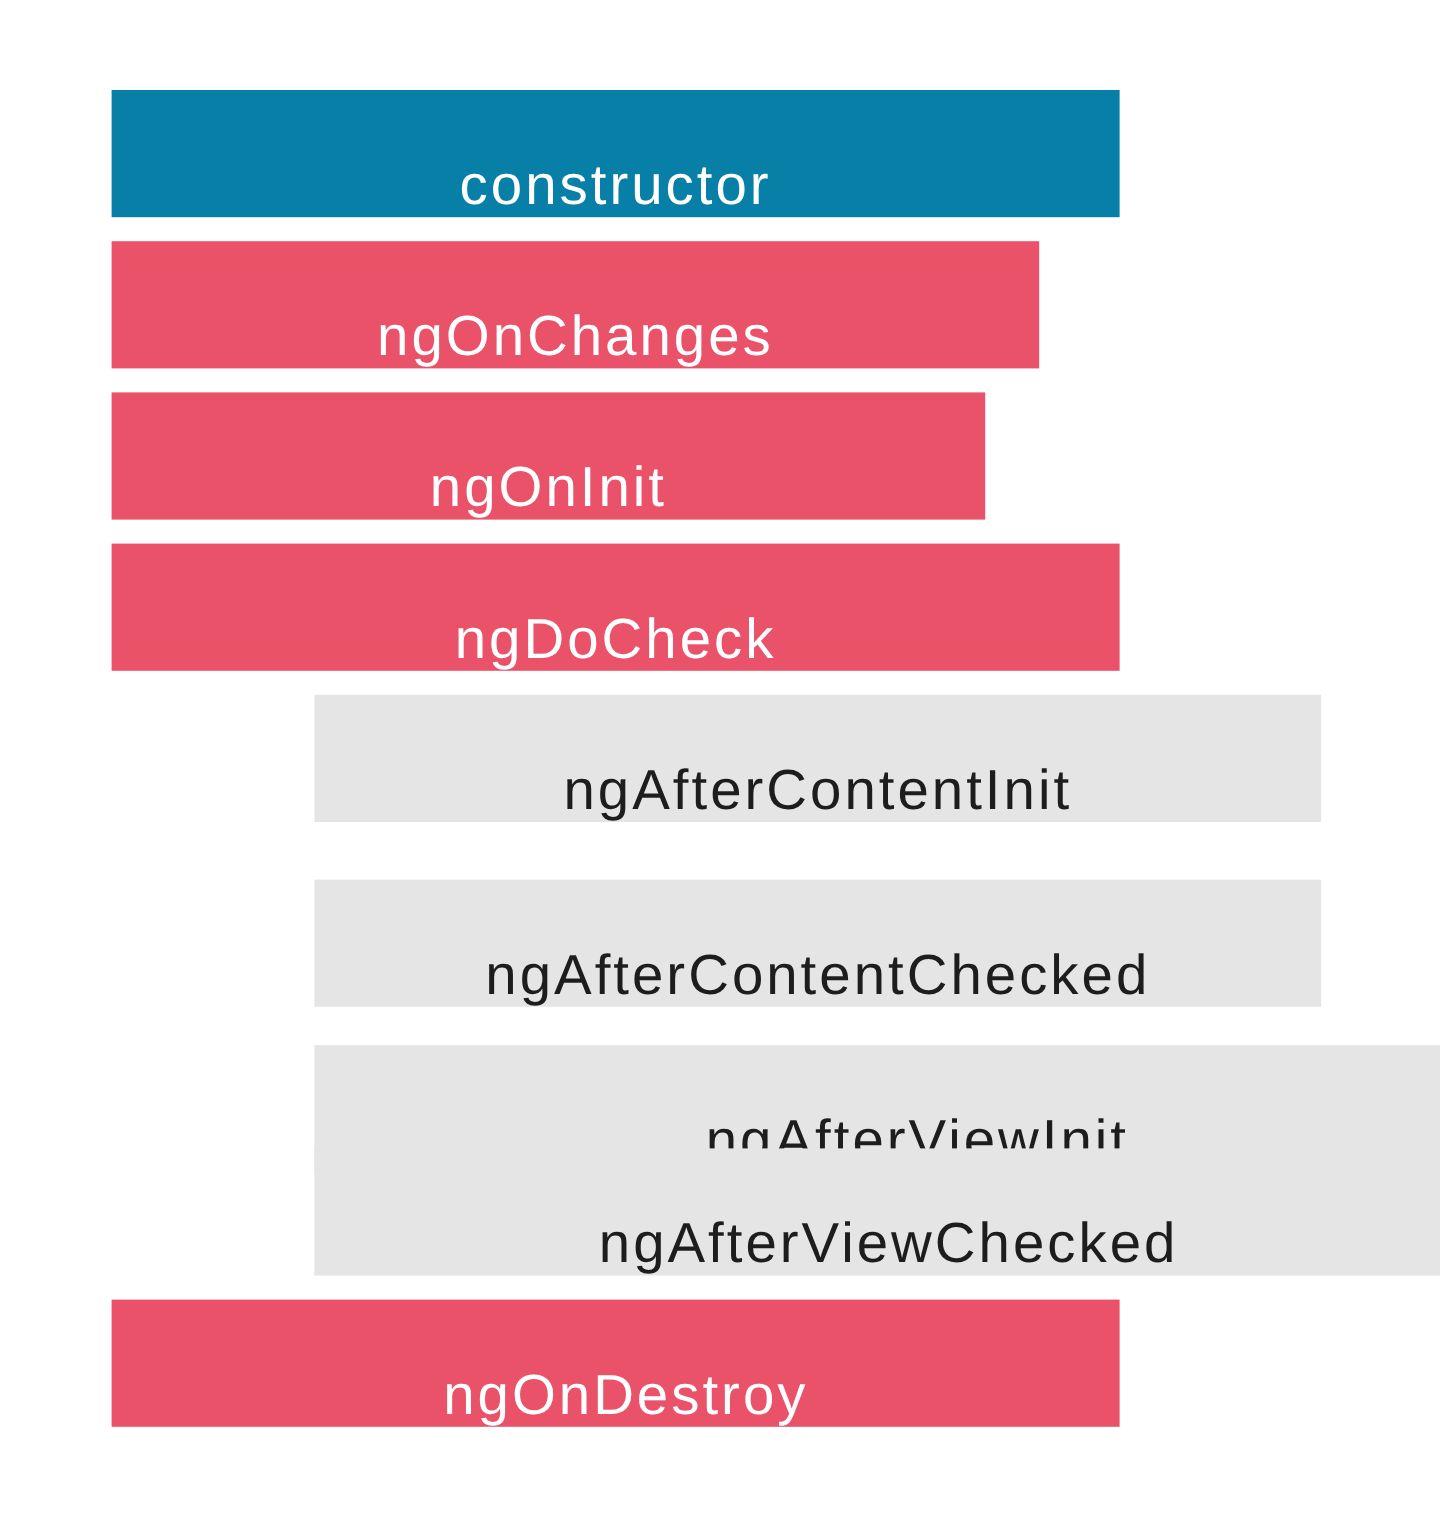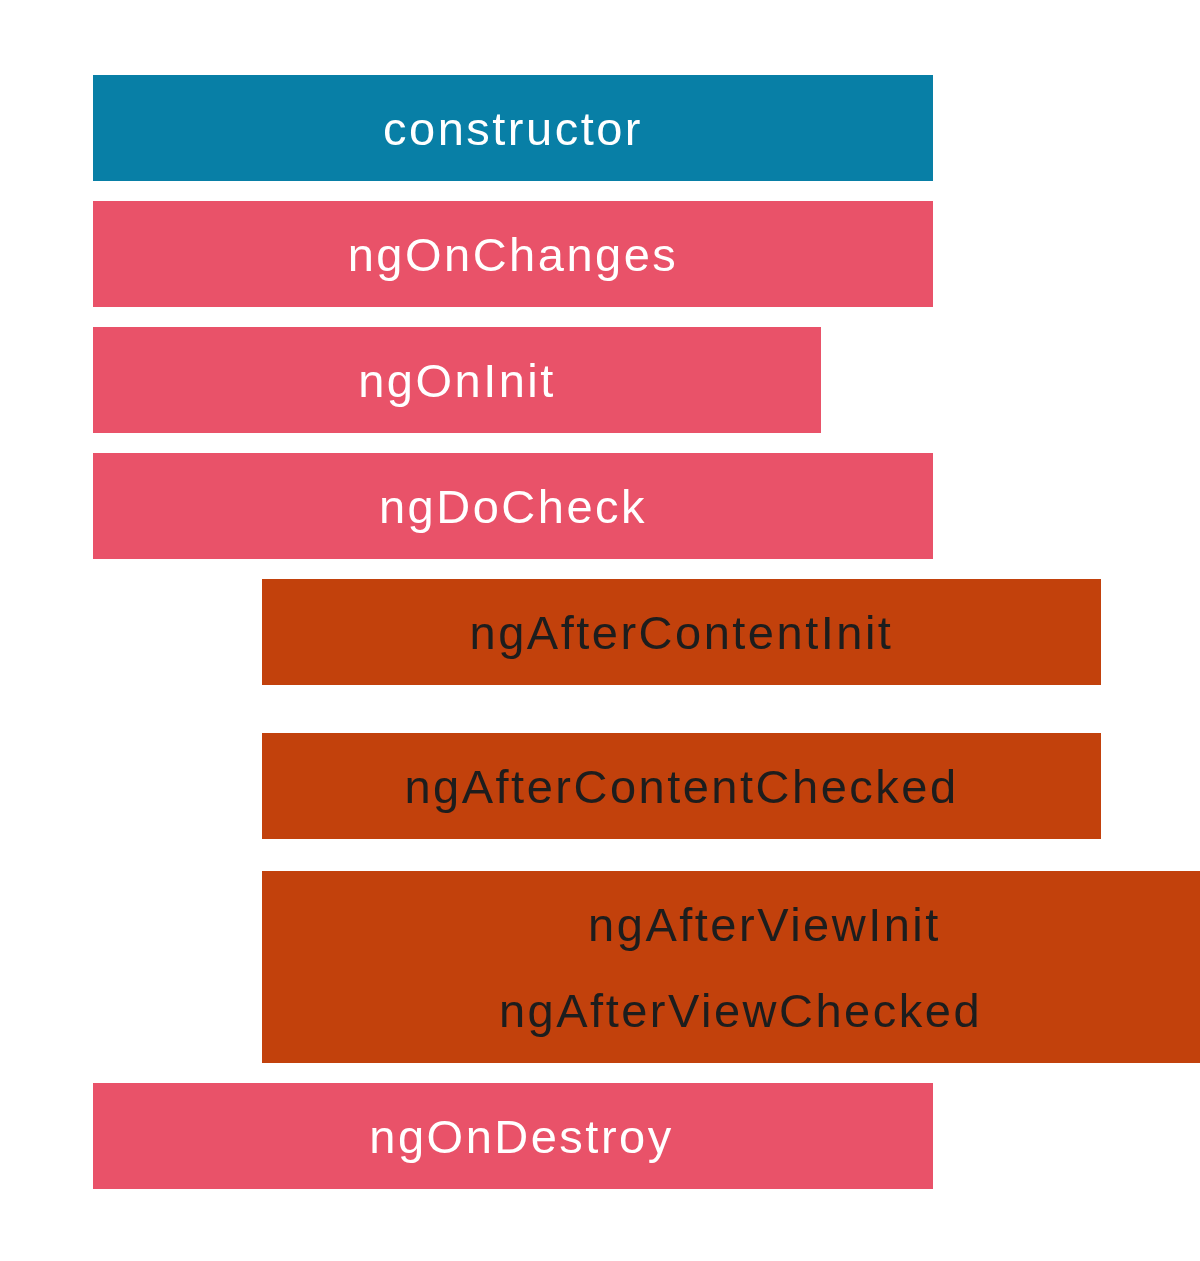--- a/index.html
+++ b/index.html
@@ -12,46 +12,46 @@
     width: 1200px;
     height: 1261px;
     background: #ffffff;
     overflow: hidden;
     font-family: "Liberation Sans", "DejaVu Sans", sans-serif;
   }
   .bar {
     position: absolute;
     height: 106px;
     display: flex;
-    align-items: center;
+    align-items: flex-end;
     justify-content: center;
     box-sizing: border-box;
   }
   .bar-label {
     font-size: 47px;
     font-weight: 300;
     letter-spacing: 2.5px;
     white-space: nowrap;
     user-select: none;
   }
   .color-teal { background: #087fa6; }
   .color-pink { background: #e95269; }
-  .color-lime { background: #c2410c; }
+  .color-lime { background: #e5e5e5; }
   .color-teal .bar-label,
   .color-pink .bar-label { color: #ffffff; }
   .color-lime .bar-label { color: #1d1d1d; }
 </style>
 </head>
 <body>
 
 <div class="stage">
     <div class="bar color-teal" style="top: 75px; left: 93px; width: 840px;">
       <span class="bar-label">constructor</span>
     </div>
-    <div class="bar color-pink" style="top: 201px; left: 93px; width: 840px;">
+    <div class="bar color-pink" style="top: 201px; left: 93px; width: 773px;">
       <span class="bar-label">ngOnChanges</span>
     </div>
     <div class="bar color-pink" style="top: 327px; left: 93px; width: 728px;">
       <span class="bar-label">ngOnInit</span>
     </div>
     <div class="bar color-pink" style="top: 453px; left: 93px; width: 840px;">
       <span class="bar-label">ngDoCheck</span>
     </div>
     <div class="bar color-lime" style="top: 579px; left: 262px; width: 839px;">
       <span class="bar-label">ngAfterContentInit</span>

